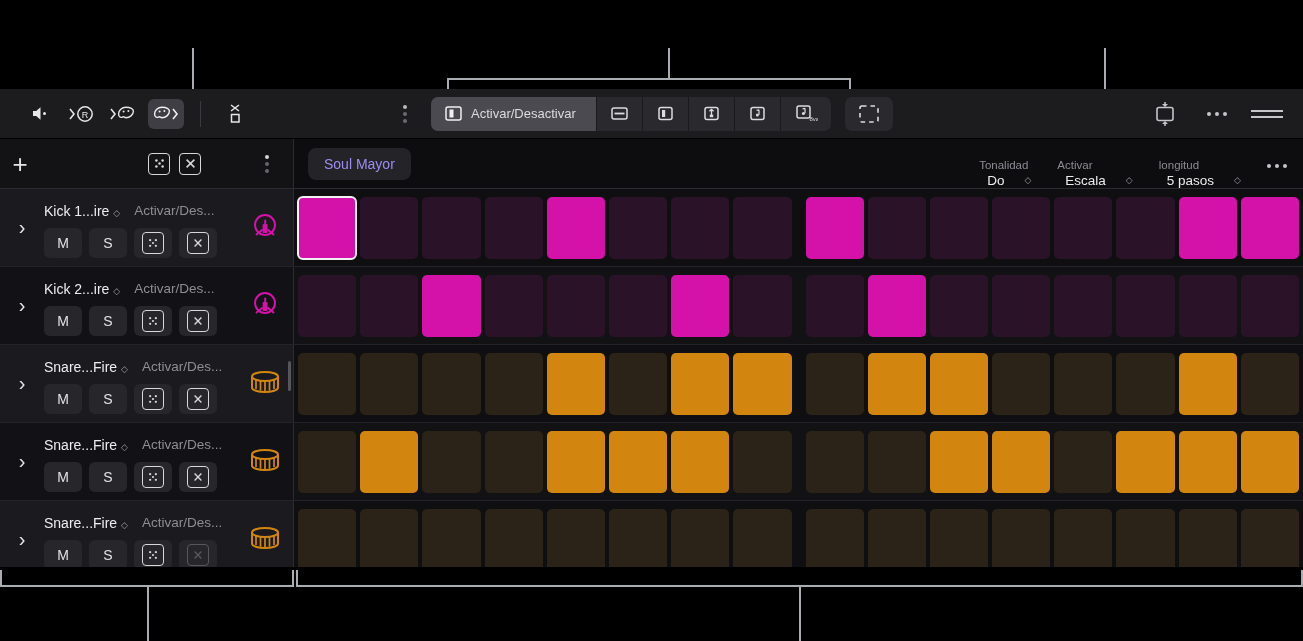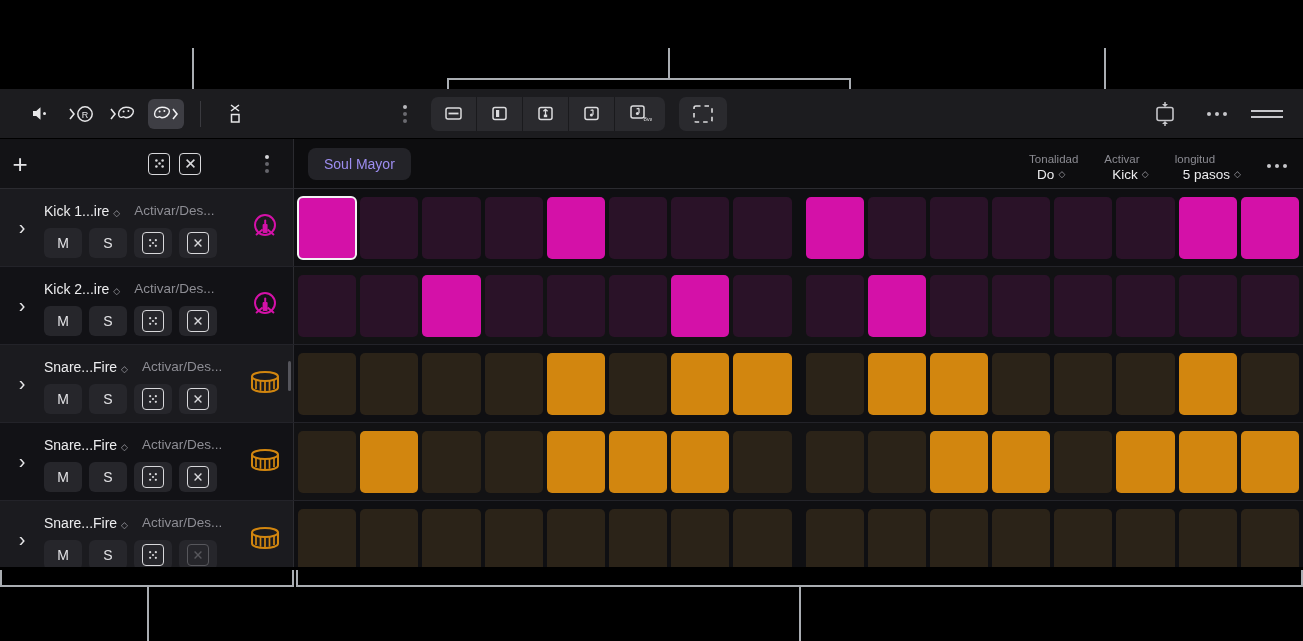--- a/index.html
+++ b/index.html
@@ -88,24 +88,24 @@
   }
   .sh-dots { margin-left: auto; margin-right: 24px; display: flex; flex-direction: column; gap: 3px; }
   .sh-dots i { width: 4px; height: 4px; border-radius: 50%; background: #d5d5d8; display: block; }
   .sh-dots i:nth-child(2), .sh-dots i:nth-child(3) { background: #65656b; }
 
   .chip {
     margin-left: 14px; height: 32px; padding: 0 16px;
     background: #232328; border-radius: 8px; color: #9d8df0;
     display: flex; align-items: center; font-size: 14px;
   }
-  .sh-right { margin-left: auto; display: flex; align-items: center; gap: 26px; padding-right: 16px; height: 100%; padding-top: 8px; }
+  .sh-right { margin-left: auto; display: flex; align-items: flex-end; gap: 26px; padding-right: 16px; height: 100%; padding-top: 8px; }
   .field { display: flex; flex-direction: column; gap: 2px; }
   .field .lbl { font-size: 11.5px; color: #8b8b92; }
-  .field .val { font-size: 13.5px; color: #ececee; display: flex; align-items: center; gap: 4px; padding-left: 8px; }
+  .field .val { font-size: 13.5px; color: #ececee; display: flex; align-items: center; gap: 20px; padding-left: 8px; }
   .updown { display: inline-block; color: #9a9aa1; font-size: 9px; line-height: 1; }
   .sh-more { display: flex; gap: 4px; align-self: center; padding-bottom: 4px; }
   .sh-more i { width: 4px; height: 4px; border-radius: 50%; background: #c6c6ca; display: block; }
 
   
   .rows { position: relative; }
   .row { display: flex; height: 78px; border-bottom: 1px solid #232329; }
   .row:nth-child(odd) .rowhead { background: #1b1b1f; }
   .row:nth-child(even) .rowhead { background: #121216; }
   .row:nth-child(odd) { background: #0f0f12; }
@@ -202,20 +202,27 @@
       </div>
 
       <div class="tb-center">
         <div class="dots-vert">
           <i></i>
             <i></i>
             <i></i>
         </div>
 
         <div class="seg-group">
+          <div class="seg on wide">
+            <svg width="17" height="17" viewBox="0 0 17 17">
+              <rect x="1" y="2" width="15" height="13" rx="2" stroke="#f1f1f3" stroke-width="1.5" fill="none"></rect>
+              <rect x="4.5" y="4.5" width="4" height="8" fill="#f1f1f3"></rect>
+            </svg>
+            <span>Activar/Desactivar</span>
+          </div>
           <div class="seg">
             <svg width="19" height="17" viewBox="0 0 19 17">
               <rect x="2" y="3" width="15" height="11" rx="2" stroke="#dcdcde" stroke-width="1.5" fill="none"></rect>
               <rect x="4.5" y="7.6" width="10" height="1.8" fill="#dcdcde"></rect>
             </svg>
           </div>
           <div class="seg">
             <svg width="19" height="17" viewBox="0 0 19 17">
               <rect x="3" y="2.5" width="13" height="12" rx="2" stroke="#dcdcde" stroke-width="1.5" fill="none"></rect>
               <rect x="6" y="5" width="3.2" height="7" fill="#dcdcde"></rect>
@@ -304,21 +311,21 @@
         <div class="field">
           <span class="lbl">Tonalidad</span>
           <span class="val">
             <span>Do</span>
             <span class="updown">◇</span>
           </span>
         </div>
         <div class="field">
           <span class="lbl">Activar</span>
           <span class="val">
-            <span>Kick</span>
+            <span>Escala</span>
             <span class="updown">◇</span>
           </span>
         </div>
         <div class="field">
           <span class="lbl">longitud</span>
           <span class="val">
             <span>5 pasos</span>
             <span class="updown">◇</span>
           </span>
         </div>

